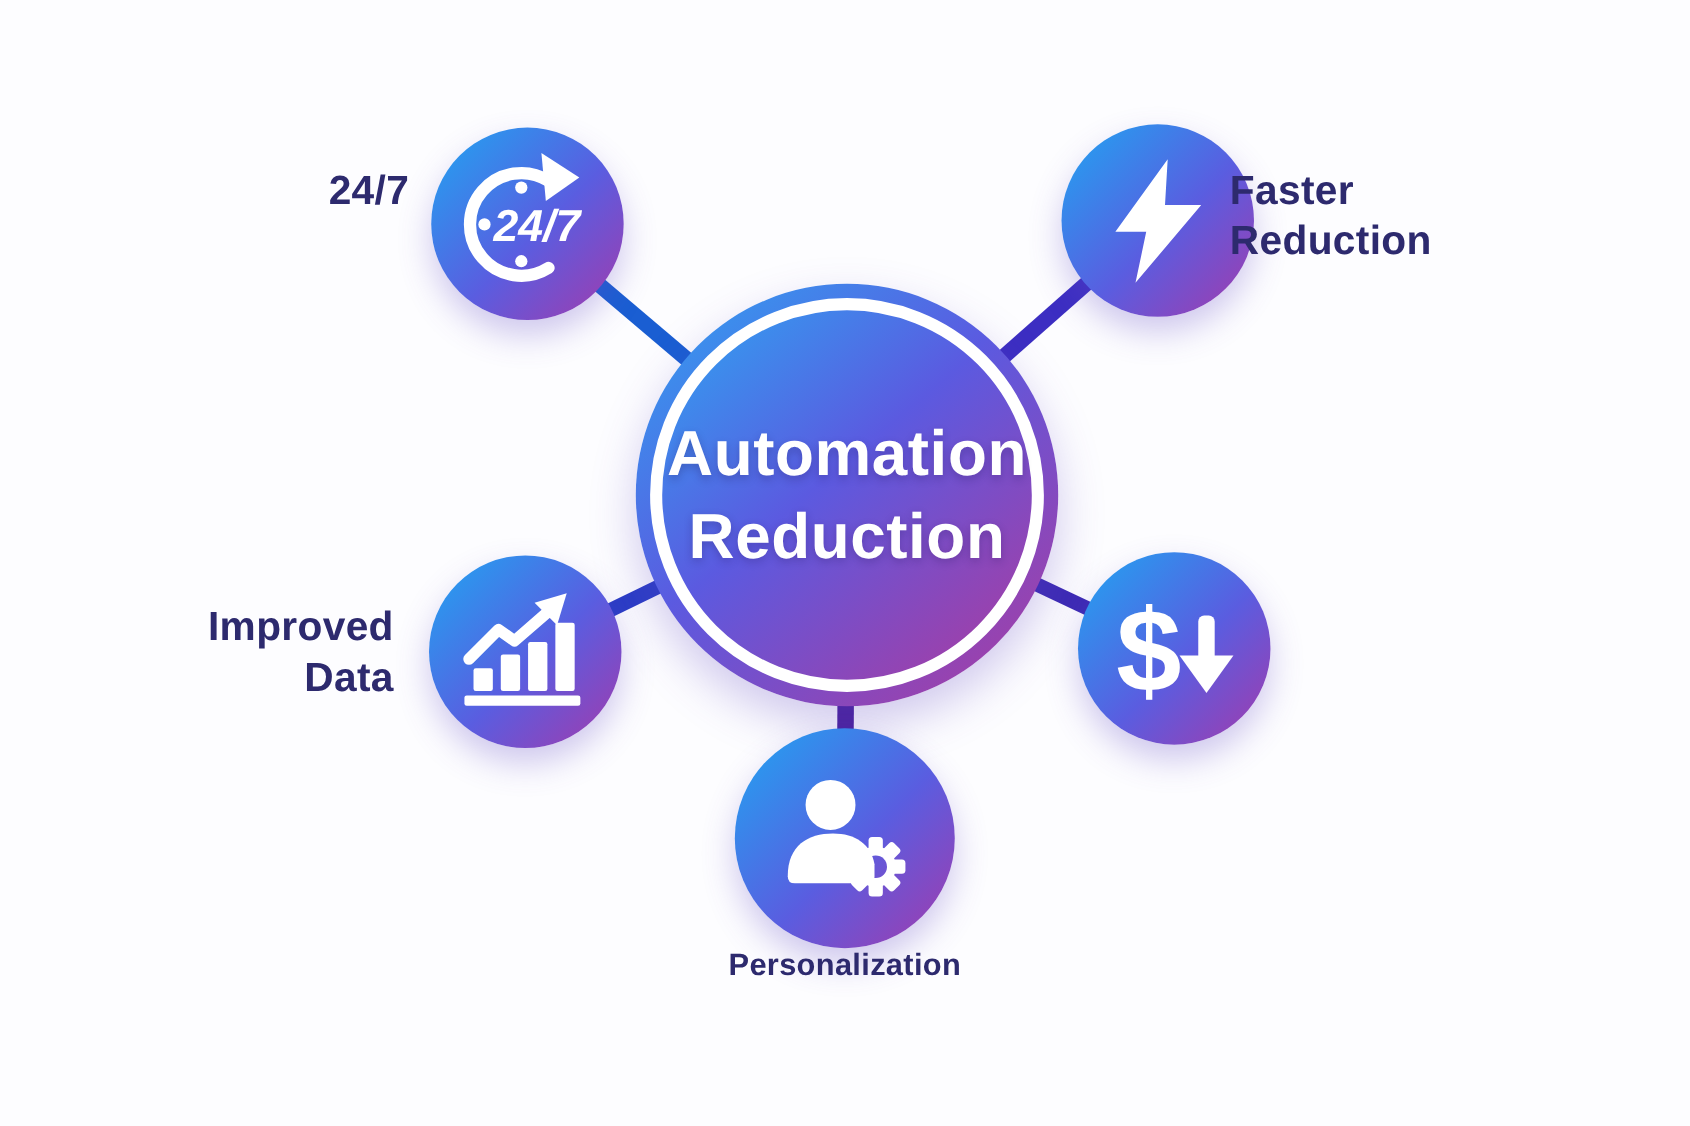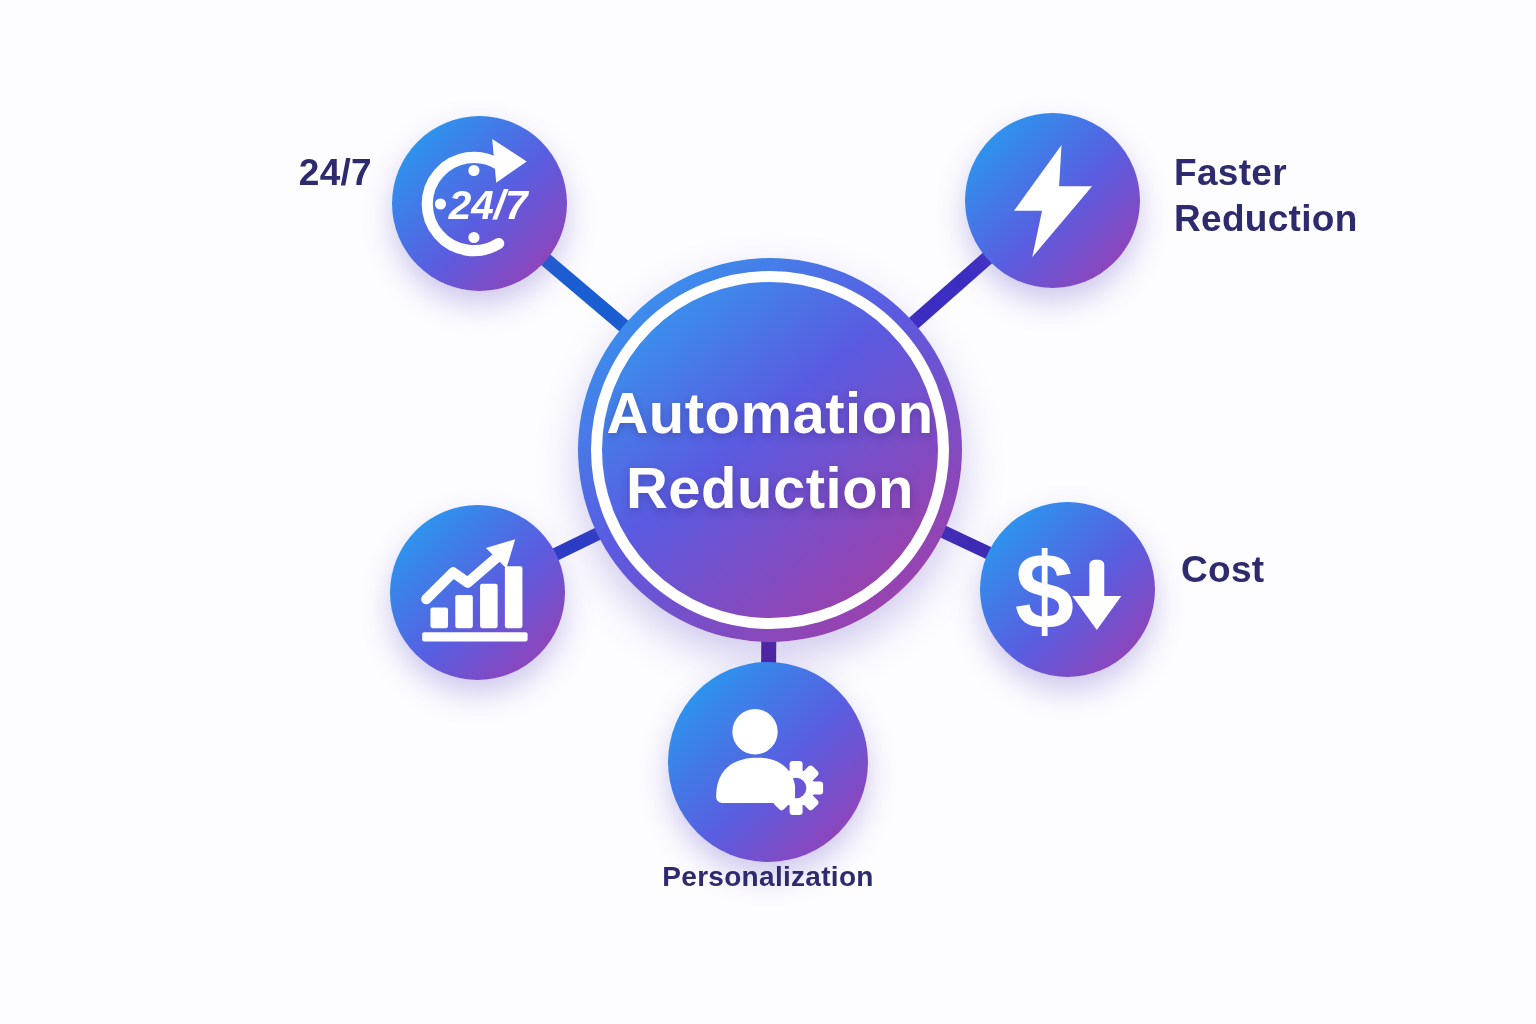--- a/index.html
+++ b/index.html
@@ -51,21 +51,21 @@
   .badge-cost{left:980px;top:502px;width:175px;height:175px;}
   .badge-personalization{left:668px;top:662px;width:200px;height:200px;}
   .badge svg{display:block;}
 
   .node-label{
     position:absolute;z-index:4;color:var(--label-text);font-weight:bold;
     font-size:37px;line-height:1.24;letter-spacing:.3px;
   }
   .node-label span{display:block;}
   .label-availability{right:1164px;top:150px;text-align:right;}
-  .label-faster{left:1174px;top:150px;text-align:left;}
+  .label-faster{left:1118px;top:150px;text-align:left;}
   .label-improved{right:1178px;top:547px;text-align:right;}
   .label-cost{left:1181px;top:547px;text-align:left;}
   .label-personalization{left:768px;top:860px;transform:translateX(-50%);font-size:28px;text-align:center;white-space:nowrap;}
 
   .icon-text{font-family:"Liberation Sans",sans-serif;font-weight:bold;fill:#fff;}
 </style>
 </head>
 <body>
 
 <div class="canvas">
@@ -144,20 +144,23 @@
     </svg>
   </div>
 
   <div class="node-label label-availability">
     <span>24/7</span>
   </div>
   <div class="node-label label-faster">
     <span>Faster</span>
     <span>Reduction</span>
   </div>
+  <div class="node-label label-improved">
+    <span>Improved</span>
+    <span>Data</span>
+  </div>
   <div class="node-label label-cost">
-    <span>Cost</span>
   </div>
   <div class="node-label label-personalization">
     <span>Personalization</span>
   </div>
 
 </div>
 
 </body></html>

